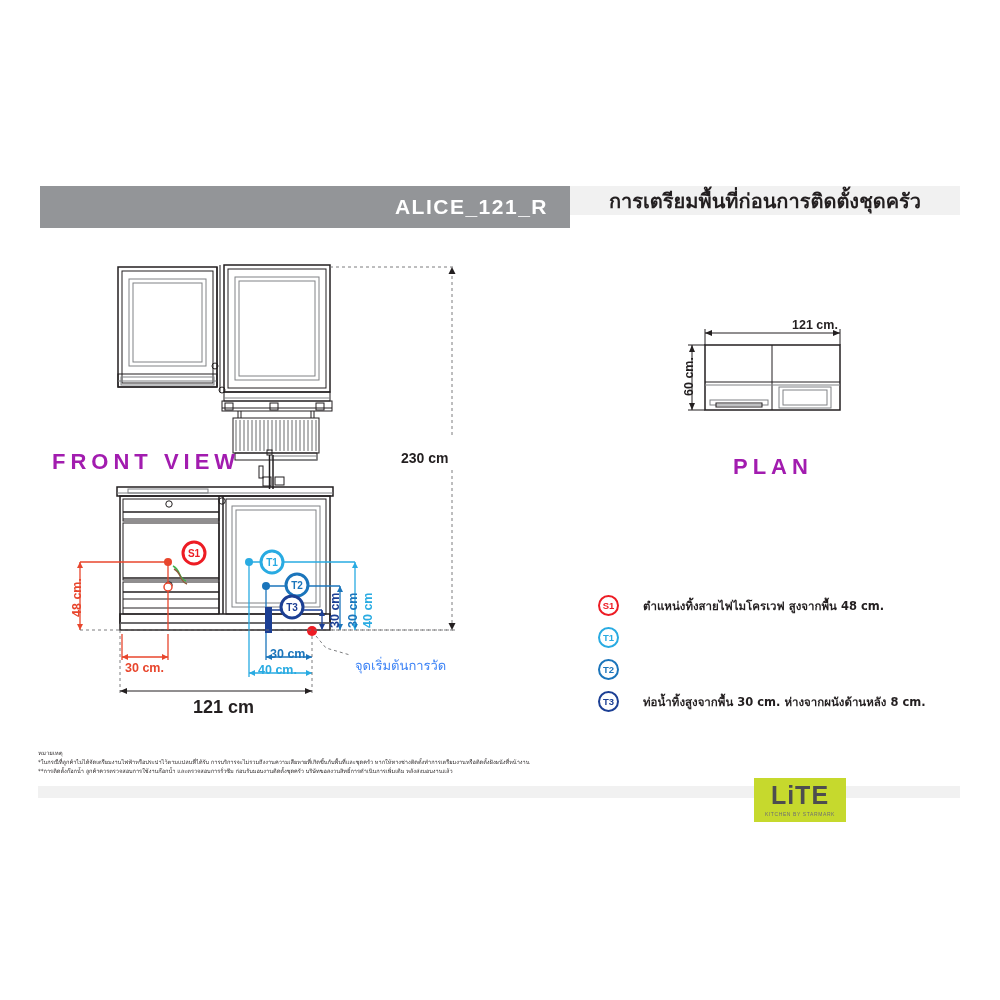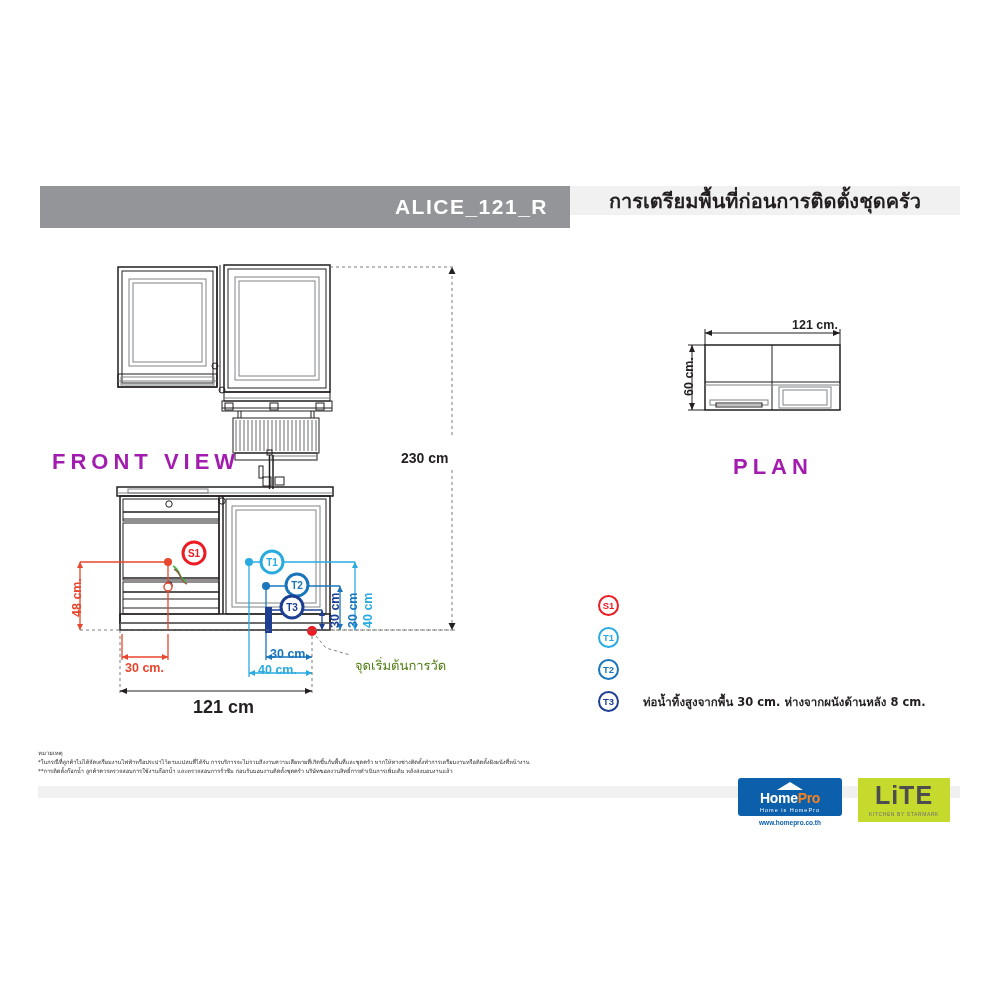--- a/index.html
+++ b/index.html
@@ -384,26 +384,27 @@
   <div class="dimtxt dim-blue-d vert" style="left:328px;top:628px;transform:rotate(-90deg);">30 cm</div>
 
   <div class="dimtxt dim-blue-m vert" style="left:346px;top:628px;transform:rotate(-90deg);">30 cm</div>
 
   <div class="dimtxt dim-blue-l vert" style="left:361px;top:628px;transform:rotate(-90deg);">40 cm</div>
 
   <div class="dimtxt dim-black" style="left:774px;top:318px;margin-left:18px;">121 cm.</div>
 
   <div class="dimtxt dim-black vert" style="left:682px;top:396px;transform:rotate(-90deg);">60 cm.</div>
 
-  <div style="position:absolute;left:355px;top:655px;font-size:13px;color:#4d7c0f;
+  <div style="position:absolute;left:355px;top:655px;font-size:13px;color:#3b82f6;
               font-family:'DejaVu Sans',sans-serif;white-space:nowrap;">จุดเริ่มต้นการวัด</div>
 
   <div id="legend">
     <div class="lgrow">
       <span class="lgbadge b-s1">S1</span>
+      <span class="lgtxt">ตำแหน่งทิ้งสายไฟไมโครเวฟ สูงจากพื้น 48 cm.</span>
     </div>
     <div class="lgrow">
       <span class="lgbadge b-t1">T1</span>
     </div>
     <div class="lgrow">
       <span class="lgbadge b-t2">T2</span>
     </div>
     <div class="lgrow">
       <span class="lgbadge b-t3">T3</span>
       <span class="lgtxt">ท่อน้ำทิ้งสูงจากพื้น 30 cm. ห่างจากผนังด้านหลัง 8 cm.</span>
@@ -411,27 +412,19 @@
   </div>
 
   <div id="footnote">
     <div class="fhead">หมายเหตุ</div>
     <div class="fline">*ในกรณีที่ลูกค้าไม่ได้จัดเตรียมงานไฟฟ้าหรือประปาไว้ตามแปลนที่ได้รับ การบริการจะไม่รวมถึงงานความเสียหายที่เกิดขึ้นกับพื้นที่และชุดครัว   หากให้ทางช่างติดตั้งทำการเตรียมงานหรือติดตั้งฝังผนังที่หน้างาน</div>
     <div class="fline">**การติดตั้งก๊อกน้ำ ลูกค้าควรตรวจสอบการใช้งานก๊อกน้ำ และตรวจสอบการรั่วซึม ก่อนรับมอบงานติดตั้งชุดครัว บริษัทขอสงวนสิทธิ์การดำเนินการเพิ่มเติม หลังส่งมอบงานแล้ว</div>
   </div>
   <div id="footrule"></div>
 
   <div id="logos">
-    <div>
-      <div class="logo-hp">
-        <div class="hp-roof"></div>
-        <div class="hp-name"><span>Home</span><span class="orange">Pro</span></div>
-        <div class="hp-sub">Home is HomePro</div>
-      </div>
-      <div class="hp-url">www.homepro.co.th</div>
-    </div>
     <div class="logo-lite">
       <div class="lite-name">LiTE</div>
       <div class="lite-sub">KITCHEN BY STARMARK</div>
     </div>
   </div>
 
 </div>
 
 </body></html>

